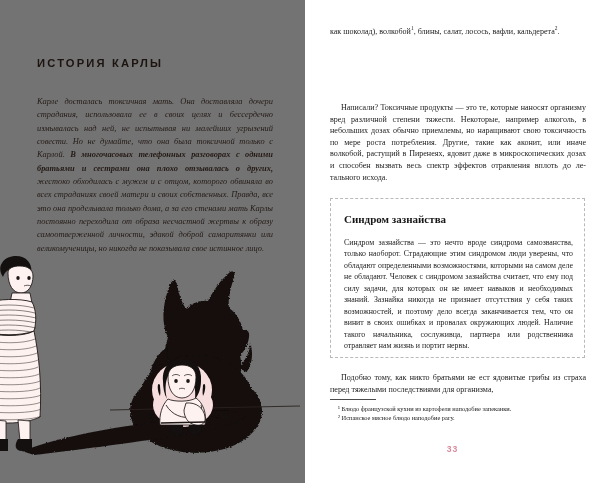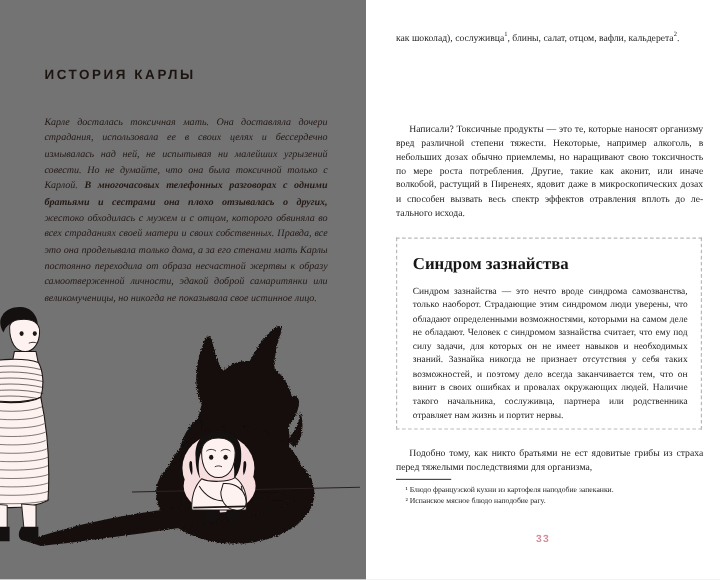--- a/index.html
+++ b/index.html
@@ -107,21 +107,21 @@
     border: 1px dashed #b9b9b9;
     box-sizing: border-box;
     background: #ffffff;
   }
   #callout-title {
     position: absolute;
     left: 13px;
     top: 14px;
     font-family: "Liberation Serif", serif;
     font-weight: bold;
-    font-size: 14px;
+    font-size: 11px;
     color: #161616;
   }
   #callout-body {
     position: absolute;
     left: 13px;
     top: 38px;
     width: 229px;
     font-family: "Liberation Serif", serif;
     font-size: 7.85px;
     line-height: 11.45px;
@@ -307,21 +307,21 @@
 
         <path d="M-6 184 C-10 190 -9 196 -2 196 L8 196 L8 184 Z" fill="#141010"></path>
         <path d="M18 184 C14 190 15 196 22 196 L32 196 L32 184 Z" fill="#141010"></path>
       </g>
     </svg>
   </div>
 
   <div id="right-page">
 
     <div class="rtext" id="r-top">
-      <span class="noindent"><span>как шоколад), сослуживца</span><sup>1</sup><span>, блины, салат, отцом, вафли, каль­дерета</span><sup>2</sup><span>.</span></span>
+      <span class="noindent"><span>как шоколад), волкобой</span><sup>1</sup><span>, блины, салат, лосось, вафли, каль­дерета</span><sup>2</sup><span>.</span></span>
     </div>
 
     <div class="rtext" id="r-mid">
       <span class="indent">Написали? Токсичные продукты — это те, которые нано­сят организму вред различной степени тяжести. Некоторые, например алкоголь, в небольших дозах обычно приемлемы, но наращивают свою токсичность по мере роста потребле­ния. Другие, такие как аконит, или иначе волкобой, растущий в Пиренеях, ядовит даже в микроскопических дозах и спосо­бен вызвать весь спектр эффектов отравления вплоть до ле­тального исхода.</span>
     </div>
 
     <div id="callout-box">
       <div id="callout-title">Синдром зазнайства</div>
       <div id="callout-body">Синдром зазнайства — это нечто вроде синдрома самозван­ства, только наоборот. Страдающие этим синдромом люди уверены, что обладают определенными возможностями, ко­торыми на самом деле не обладают. Человек с синдромом зазнайства считает, что ему под силу задачи, для которых он не имеет навыков и необходимых знаний. Зазнайка никогда не признает отсутствия у себя таких возможностей, и поэтому дело всегда заканчивается тем, что он винит в своих ошибках и провалах окружающих людей. Наличие такого начальника, сослуживца, партнера или родственника отравляет нам жизнь и портит нервы.</div>
     </div>

